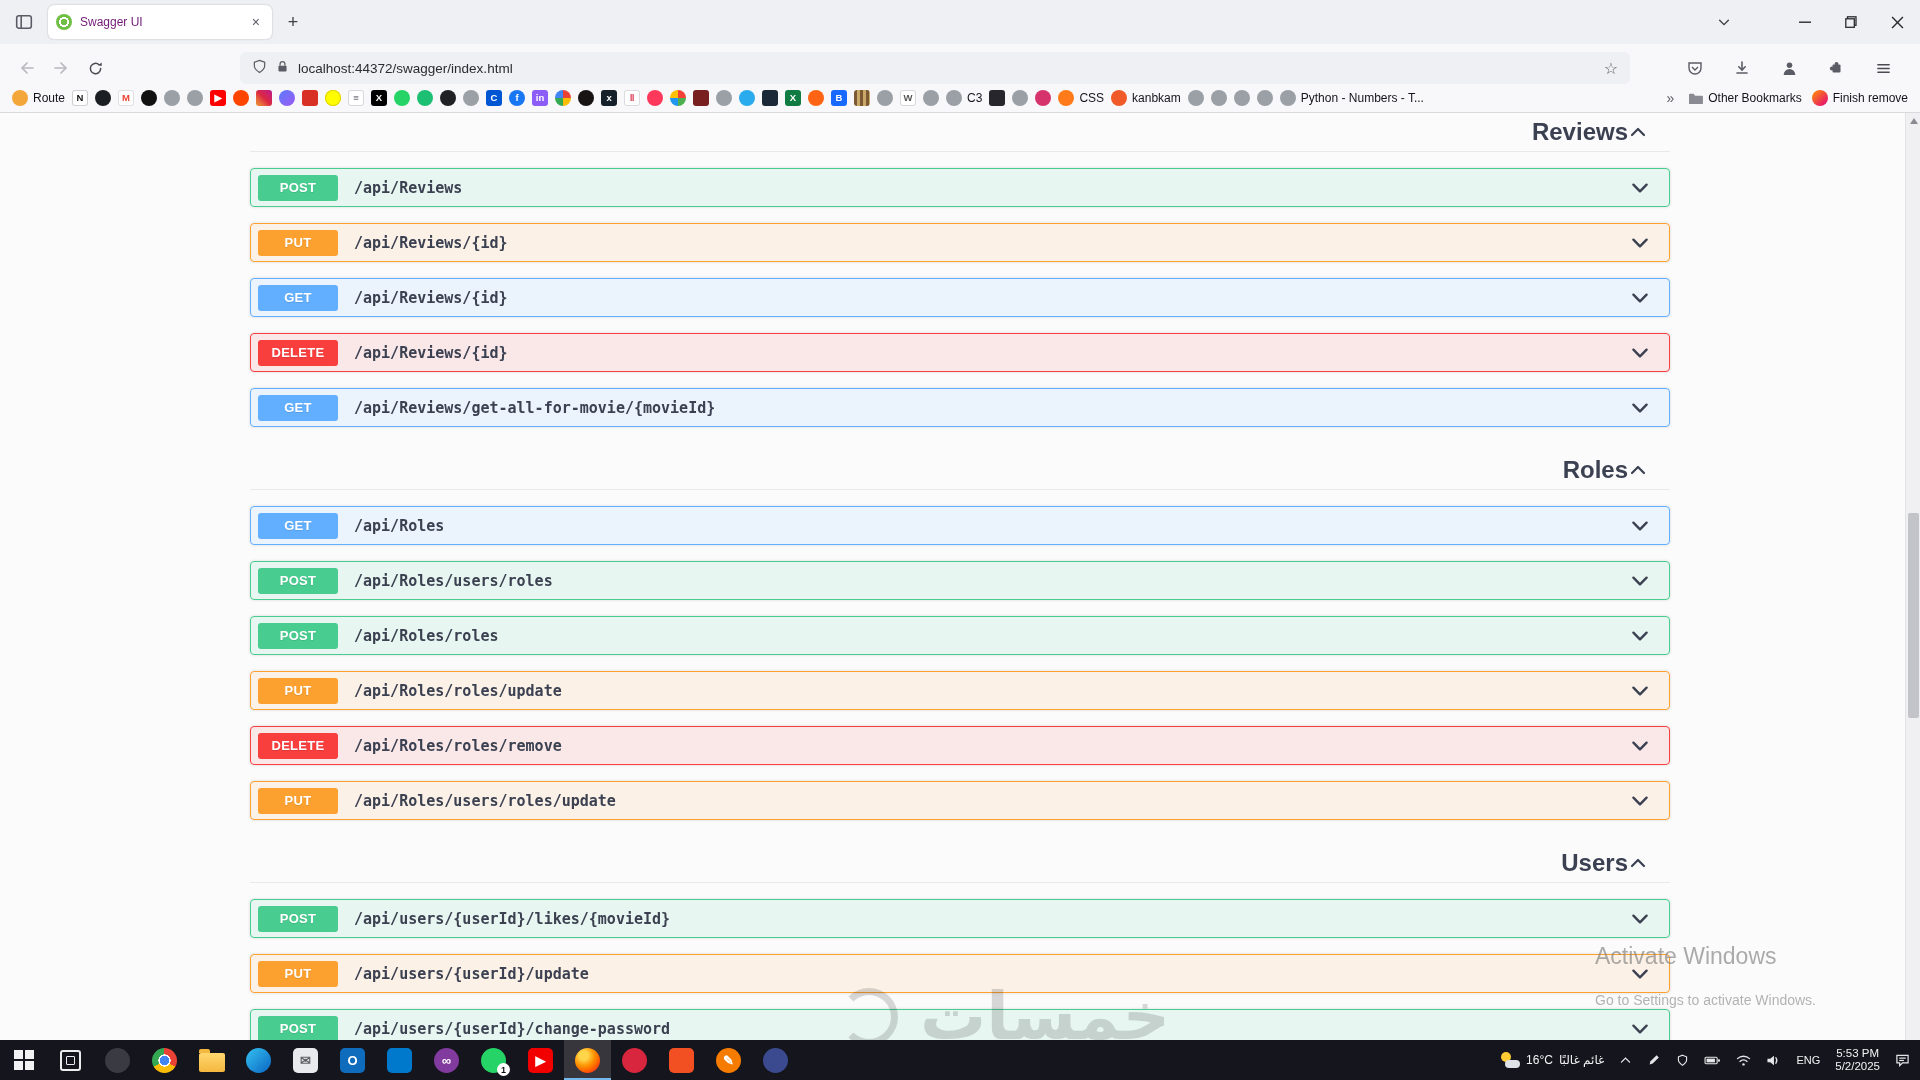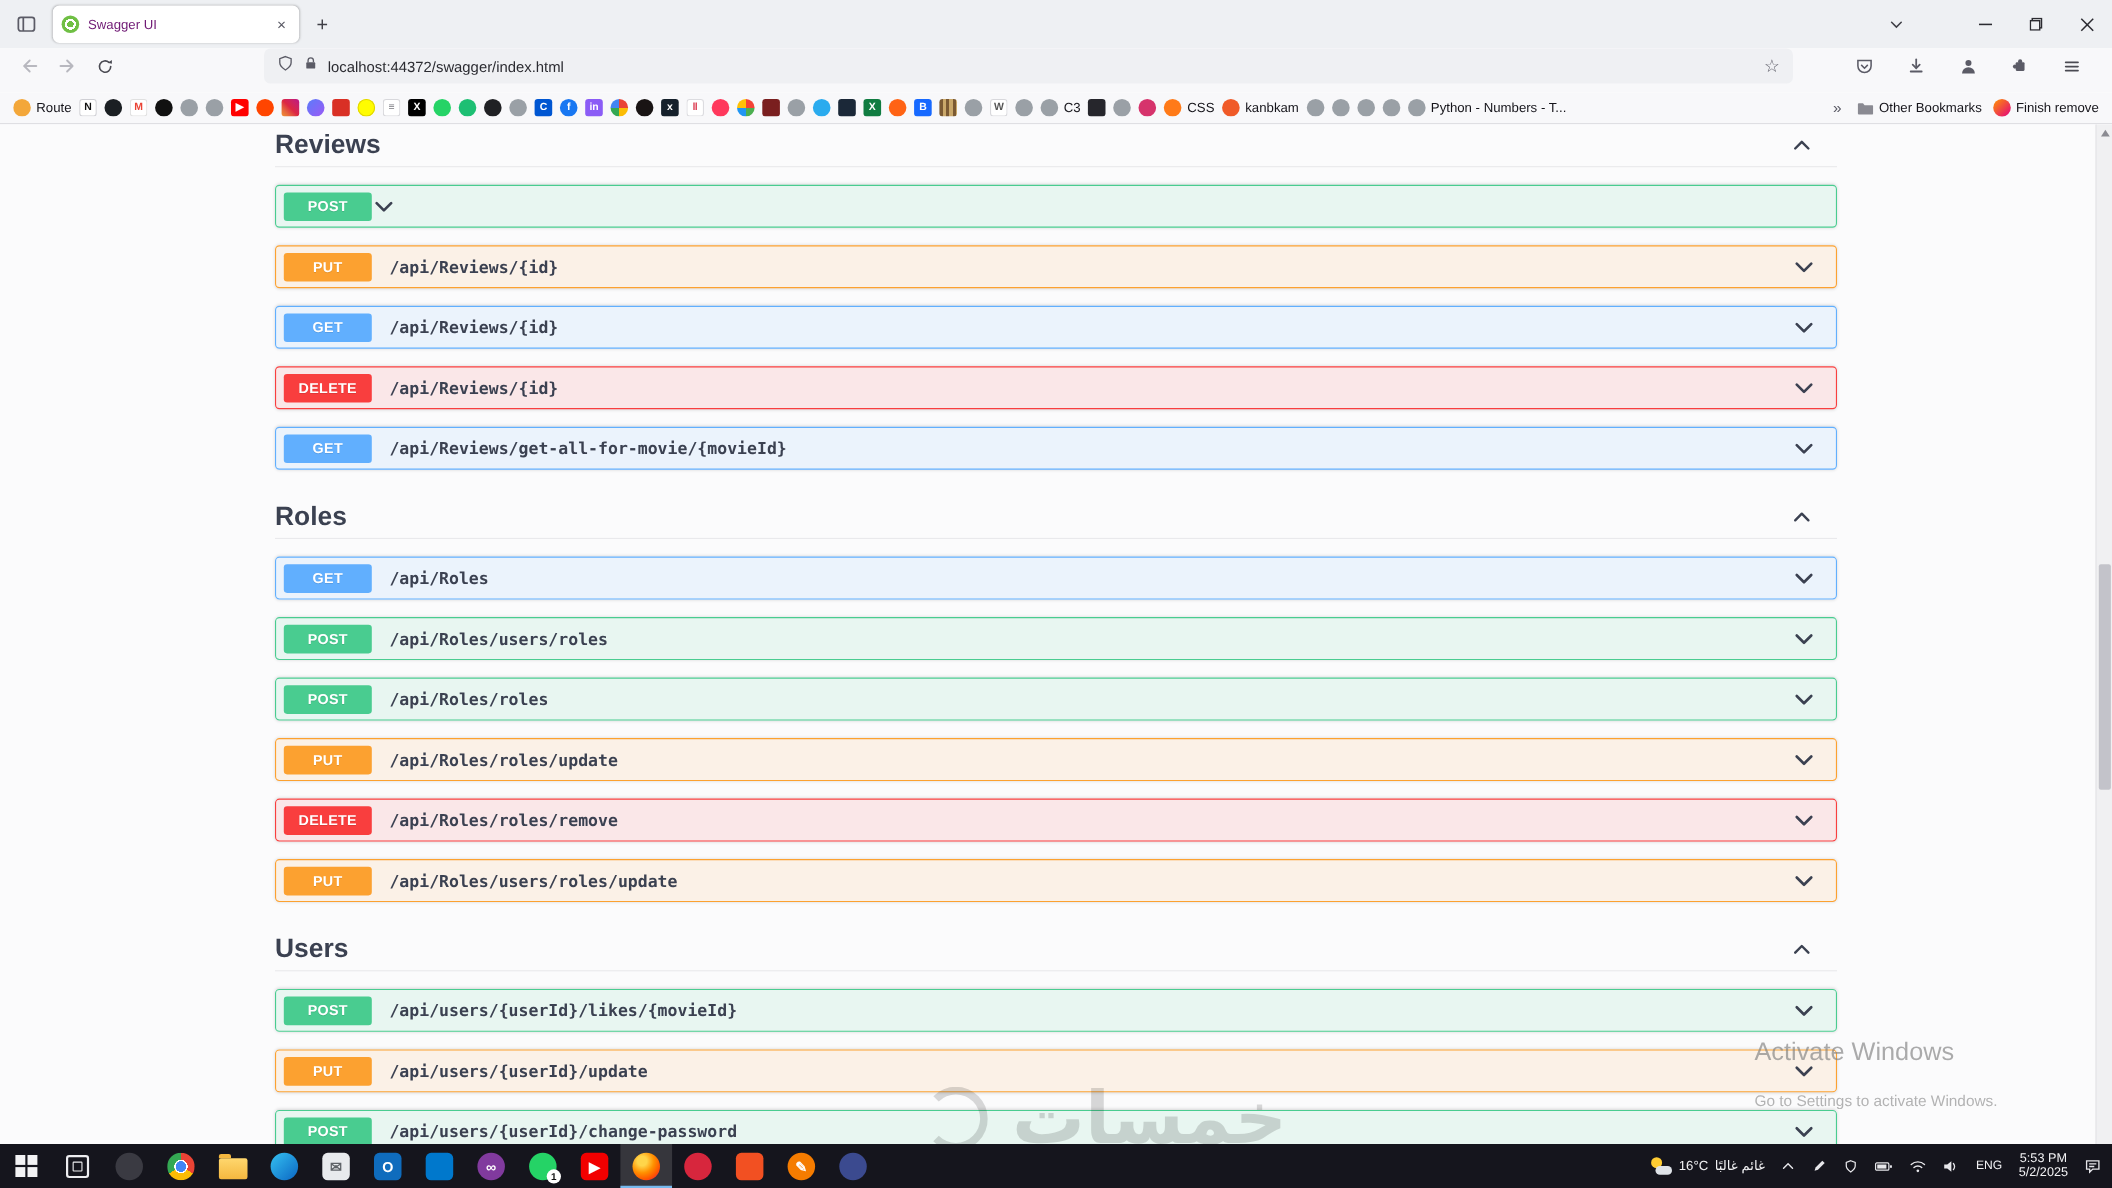--- a/index.html
+++ b/index.html
@@ -13,41 +13,41 @@
   .tab{width:224px;height:34px;background:#fff;border-radius:6px;box-shadow:0 0 2px rgba(0,0,0,.25);display:flex;align-items:center;gap:8px;padding:0 8px;margin-left:8px;flex:0 0 auto}
   .favicon{width:16px;height:16px;border-radius:50%;background:radial-gradient(circle,#6fbf44 0 3px,#fff 3px 5px,#6fbf44 5px 100%);flex:0 0 auto}
   .tab-title{font-size:12px;color:#701a75;flex:1;white-space:nowrap;overflow:hidden}
   .tab-close{font-size:14px;color:#5b5b66;padding:2px 4px;border-radius:3px}
   .newtab{width:30px;height:30px;margin-left:6px;display:flex;align-items:center;justify-content:center;font-size:18px;color:#3f3f46;border-radius:4px}
   .tabstrip .grow{flex:1}
   .win-controls{display:flex;height:44px}
   .win-btn{width:46px;height:44px;display:flex;align-items:center;justify-content:center;color:#2b2b31}
   .list-tabs{margin-right:42px}
 
-  .toolbar{height:40px;background:#f8f8fa;display:flex;align-items:flex-start;padding:0 10px;flex:0 0 auto}
+  .toolbar{height:40px;background:#f8f8fa;display:flex;align-items:flex-end;padding:0 10px;flex:0 0 auto}
   .nav-btn{width:34px;height:32px;display:flex;align-items:center;justify-content:center;border-radius:4px}
   .urlbar{margin-left:128px;width:1390px;height:32px;background:#eff0f3;border-radius:6px;display:flex;align-items:center;gap:9px;padding:0 12px}
   .url-text{font-size:13.5px;color:#2b2b31;flex:1;white-space:nowrap;overflow:hidden}
   .star{font-size:16px;color:#5b5b66}
   .toolbar-right{margin-left:auto;display:flex;align-items:center;gap:13px;padding-right:10px}
 
   .bookmarks{height:29px;background:#f8f8fa;border-bottom:1px solid #d9d9de;display:flex;align-items:center;padding:0 12px;gap:8px;flex:0 0 auto}
   .bm-strip{display:flex;align-items:center;gap:7px;overflow:hidden;flex:1;min-width:0}
   .bm-item{display:flex;align-items:center;gap:5px;flex:0 0 auto}
   .bm-ico{width:16px;height:16px;border-radius:50%;display:flex;align-items:center;justify-content:center;font-size:9.5px;font-weight:bold;line-height:1;flex:0 0 auto}
   .bm-label{font-size:12px;color:#15141a;white-space:nowrap}
   .bm-right{display:flex;align-items:center;gap:10px;flex:0 0 auto;padding-left:8px}
   .bm-overflow{font-size:14px;color:#5b5b66;padding:0 4px}
 
   
   .page{flex:1;background:#fbfbfc;position:relative;overflow:hidden}
   .swagger{width:1420px;margin:0 auto;padding-top:6px}
   .sw-section{margin-top:0}
   .sw-section + .sw-section{margin-top:30px}
-  .sw-head{display:flex;align-items:center;justify-content:space-between;border-bottom:1px solid #e9e9ec;padding:0 0 6px 0}
+  .sw-head{display:flex;align-items:center;justify-content:flex-end;border-bottom:1px solid #e9e9ec;padding:0 0 6px 0}
   .sw-title{font-size:24px;line-height:26px;font-weight:700;color:#3b4151;font-family:"Liberation Sans",sans-serif}
   .sw-collapse{margin-right:22px;cursor:pointer;display:flex}
   .sw-row{margin-top:16px;height:39px;border:1px solid;border-radius:4px;display:flex;align-items:center;padding:0 18px 0 7px;box-shadow:0 0 3px rgba(0,0,0,.15);cursor:pointer}
   .sw-badge{min-width:80px;height:26px;border-radius:3px;color:#fff;font-size:13px;font-weight:700;letter-spacing:.3px;display:flex;align-items:center;justify-content:center;padding:0 10px;text-shadow:0 1px 0 rgba(0,0,0,.1)}
   .sw-path{margin-left:16px;font-family:"DejaVu Sans Mono",monospace;font-size:15px;font-weight:700;color:#3b4151;flex:1;white-space:nowrap}
   .sw-chevron{display:flex}
 
   
   .scrollbar{position:absolute;top:0;right:0;bottom:0;width:15px;background:#f0f0f2;border-left:1px solid #e3e3e6}
   .sb-up{position:absolute;top:5px;left:4px;width:0;height:0;border-left:4px solid transparent;border-right:4px solid transparent;border-bottom:6px solid #8b8b92}
@@ -380,20 +380,21 @@
           <div class="sw-head">
             <h2 class="sw-title">Reviews</h2>
             <span class="sw-collapse">
               <svg width="20" height="20" viewBox="0 0 20 20" fill="none" stroke="#3b4151" stroke-width="2.2" stroke-linecap="round" stroke-linejoin="round">
                 <path d="M4 13l6-6 6 6"></path>
               </svg>
             </span>
           </div>
           <div class="sw-row" style="border-color: rgb(73, 204, 144); background: rgba(73, 204, 144, 0.1);">
             <span class="sw-badge" style="background: rgb(73, 204, 144);">POST</span>
+            <span class="sw-path">/api/Reviews</span>
             <span class="sw-chevron">
               <svg width="22" height="22" viewBox="0 0 20 20" fill="none" stroke="#3b4151" stroke-width="2.2" stroke-linecap="round" stroke-linejoin="round">
                 <path d="M4 7l6 6 6-6"></path>
               </svg>
             </span>
           </div>
           <div class="sw-row" style="border-color: rgb(252, 161, 48); background: rgba(252, 161, 48, 0.1);">
             <span class="sw-badge" style="background: rgb(252, 161, 48);">PUT</span>
             <span class="sw-path">/api/Reviews/{id}</span>
             <span class="sw-chevron">

